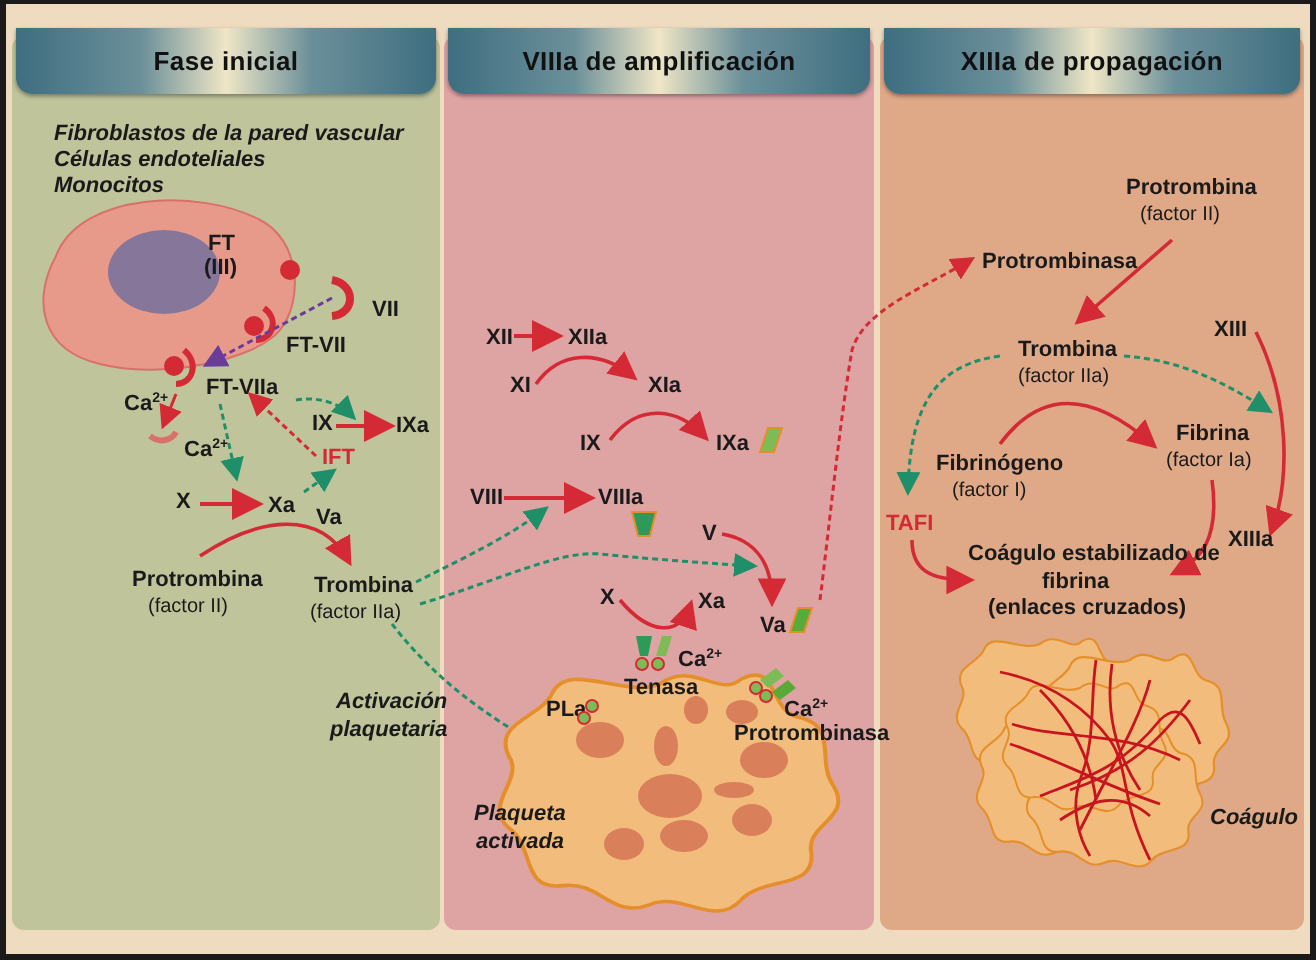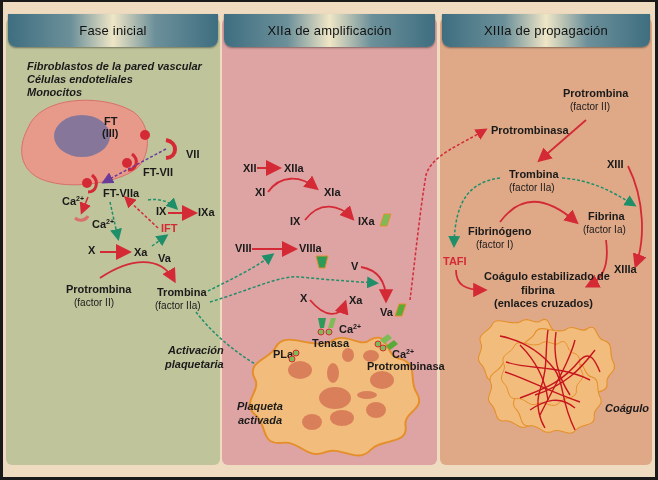--- a/index.html
+++ b/index.html
@@ -6,39 +6,39 @@
   body{width:658px;height:480px;background:#1a1a1a;position:relative;overflow:hidden;font-family:"Liberation Sans",sans-serif;}
   #frame{position:absolute;left:3px;top:2px;width:652px;height:475px;background:#efdcc0;}
   .panel{position:absolute;top:18px;height:447px;border-radius:6px;}
   #p1{left:6px;width:214px;background:#bfc49b;}
   #p2{left:222px;width:215px;background:#dea3a3;}
   #p3{left:440px;width:212px;background:#dfa988;}
   .hdr{position:absolute;top:14px;height:33px;border-radius:0 0 8px 8px;
        background:linear-gradient(90deg,#3e6e80 0%,#6c909a 30%,#efe6c6 50%,#6c909a 70%,#3e6e80 100%);
        box-shadow:0 1px 2px rgba(0,0,0,.4);
        display:flex;align-items:center;justify-content:center;
-       font-weight:normal;font-size:13px;color:#111;letter-spacing:.2px;}
+       font-weight:bold;font-size:13px;color:#111;letter-spacing:.2px;}
   #h1{left:8px;width:210px;}
   #h2{left:224px;width:211px;}
   #h3{left:442px;width:208px;}
   svg#diag{position:absolute;left:0;top:0;}
   .t{font-family:"Liberation Sans",sans-serif;font-size:11px;fill:#1a1a1a;font-weight:bold;}
   .ts{font-family:"Liberation Sans",sans-serif;font-size:10px;fill:#1a1a1a;}
   .ti{font-family:"Liberation Sans",sans-serif;font-size:11px;fill:#1a1a1a;font-style:italic;font-weight:bold;}
   .tr{fill:#d42a35;}
 </style>
 </head>
 <body>
 
 <div id="frame"></div>
 <div class="panel" id="p1"></div>
 <div class="panel" id="p2"></div>
 <div class="panel" id="p3"></div>
 <div class="hdr" id="h1">Fase inicial</div>
-<div class="hdr" id="h2">XIIa de amplificación</div>
+<div class="hdr" id="h2">VIIIa de amplificación</div>
 <div class="hdr" id="h3">XIIIa de propagación</div>
 
 <svg id="diag" width="658" height="480" viewBox="0 0 658 480">
   <defs>
     <marker id="ar" markerWidth="8" markerHeight="8" refX="6" refY="4" orient="auto">
         <path d="M0,0 L8,4 L0,8 Z" fill="#d42a35"></path>
       </marker>
     <marker id="ag" markerWidth="8" markerHeight="8" refX="6" refY="4" orient="auto">
         <path d="M0,0 L8,4 L0,8 Z" fill="#1f8f6a"></path>
       </marker>

